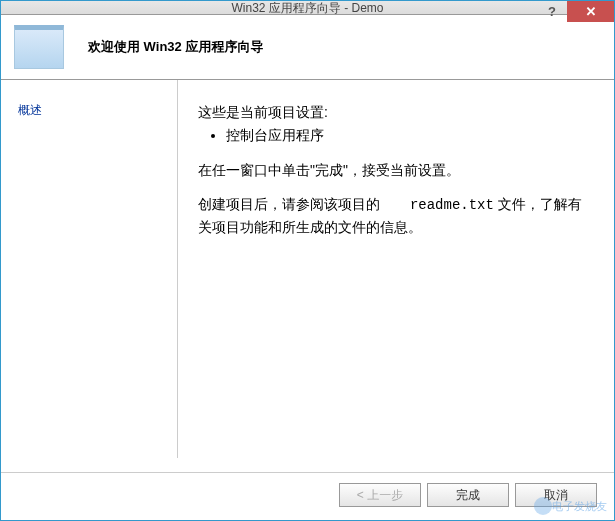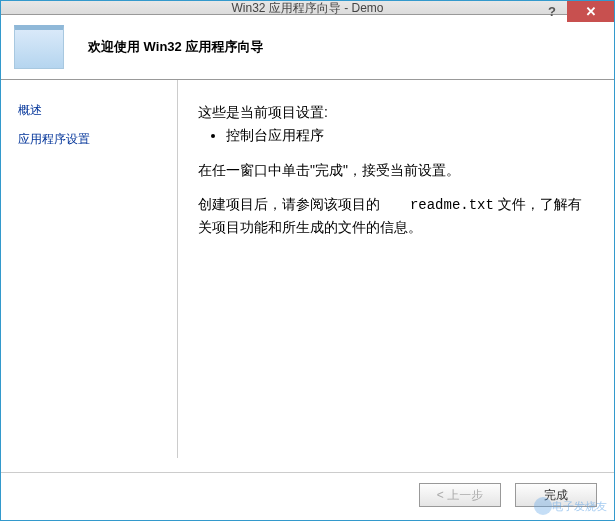--- a/index.html
+++ b/index.html
@@ -21,21 +21,21 @@
     .sidebar-item { color: #003399; font-size: 12px; margin-bottom: 12px; cursor: pointer; }
     
     .main-panel { flex: 1; padding: 22px 24px 10px 20px; font-size: 14px; color: #000; line-height: 1.5; }
     .settings-intro { margin-bottom: 2px; }
     .settings-list { padding-left: 28px; margin-bottom: 14px; }
     .settings-list li { list-style: disc; }
     .instruction { margin-bottom: 12px; }
     .readme-note { margin-bottom: 10px; line-height: 1.6; }
     .mono { font-family: "Courier New", monospace; margin-left: 26px; }
     
-    .button-bar { position: absolute; bottom: 14px; right: 18px; display: flex; gap: 14px; align-items: flex-end; }
+    .button-bar { position: absolute; bottom: 14px; right: 18px; display: flex; gap: 6px; align-items: flex-end; }
     .wiz-btn { min-width: 82px; height: 24px; border: 1px solid #999; background: linear-gradient(#fdfdfd, #e5e5e5); font-size: 12px; color: #333; padding: 0 10px; cursor: pointer; font-family: inherit; }
     .wiz-btn.disabled { color: #aaa; cursor: default; }
     .highlight-box { border: 3px solid #d83030; padding: 2px; display: inline-flex; }
     
     .outer-frame { position: absolute; inset: 0; border: 1px solid #3399cc; pointer-events: none; }
     .border-line { position: absolute; left: 0; right: 0; bottom: 48px; border-top: 1px solid #ccc; }
     
     .watermark { position: absolute; right: 8px; bottom: 6px; font-size: 11px; color: rgba(90,160,230,0.55); display: flex; align-items: center; gap: 0; pointer-events: none; }
     .watermark-ico { width: 18px; height: 18px; border-radius: 50%; background: rgba(90,160,230,0.35); display: inline-block; }
   </style>
@@ -51,39 +51,39 @@
 </div>
 
 <div class="header-banner">
   <div class="banner-icon"></div>
   <div class="banner-title">欢迎使用 Win32 应用程序向导</div>
 </div>
 
 <div class="content-area">
   <div class="sidebar">
     <div class="sidebar-item">概述</div>
-    <div class="sidebar-item">应用程序设置</div>
   </div>
   <div class="main-panel">
     <div class="settings-intro">这些是当前项目设置:</div>
     <ul class="settings-list">
       <li>控制台应用程序</li>
     </ul>
     <div class="instruction">在任一窗口中单击"完成"，接受当前设置。</div>
     <div class="readme-note">
       <span>创建项目后，请参阅该项目的 </span><span class="mono">readme.txt</span><span> 文件，了解有关项目功能和所生成的文件的信息。</span>
     </div>
   </div>
 </div>
 
 <div class="border-line"></div>
 
 <div class="button-bar">
   <button class="wiz-btn disabled">&lt; 上一步</button>
   <button class="wiz-btn">完成</button>
+  <button class="wiz-btn">取消</button>
 </div>
 
 <div class="watermark">
   <span class="watermark-ico"></span>
   <span>电子发烧友</span>
 </div>
 
 <div class="outer-frame"></div>
 
 </body></html>

